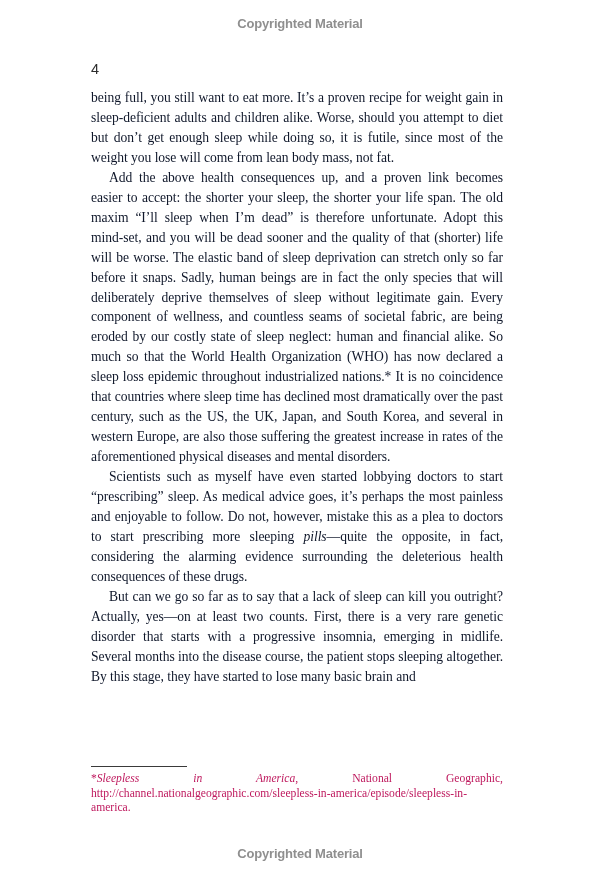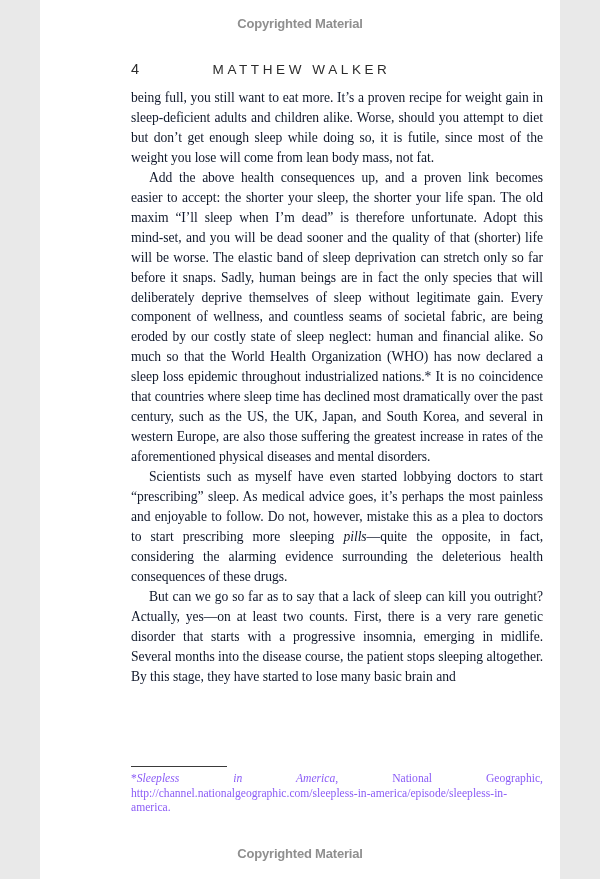--- a/index.html
+++ b/index.html
@@ -1,19 +1,19 @@
 <!DOCTYPE html>
 <html><head>
 <meta charset="utf-8">
 <style>
   html, body { margin: 0; padding: 0; }
   body { background: #e9e9e9; font-family: "Liberation Serif", serif; }
   .page {
     position: relative;
-    width: 520px;
+    width: 600px;
     height: 879px;
     background: #ffffff;
     overflow: hidden;
     margin: 0 auto;
   }
   .copy-note {
     position: absolute;
     left: 0; right: 0;
     text-align: center;
     font-family: "Liberation Sans", sans-serif;
@@ -60,21 +60,21 @@
     text-align: justify;
     color: #0f172a;
   }
   .para { margin: 0; text-indent: 18px; }
   .para.no-indent { text-indent: 0; }
   .footnote-area {
     position: absolute;
     top: 766px;
     left: 91px;
     width: 412px;
-    color: #8b5cf6;
+    color: #be185d;
   }
   .footnote-rule {
     width: 96px;
     height: 0;
     border-top: 1.5px solid #3a3a3a;
     margin-bottom: 5px;
   }
   .footnote-text {
     margin: 0;
     font-size: 11.6px;
@@ -85,21 +85,20 @@
 </style>
 </head>
 <body>
 
 <div class="page">
 
   <div class="copy-note copy-top">Copyrighted Material</div>
 
   <div class="page-header">
     <span class="page-number">4</span>
-    <span class="running-head">MATTHEW WALKER</span>
   </div>
 
   <div class="body-text">
     <p class="para no-indent"><span>being full, you still want to eat more. It’s a proven recipe for weight gain in sleep-deficient adults and children alike. Worse, should you attempt to diet but don’t get enough sleep while doing so, it is futile, since most of the weight you lose will come from lean body mass, not fat.</span></p>
     <p class="para"><span>Add the above health consequences up, and a proven link becomes easier to accept: the shorter your sleep, the shorter your life span. The old maxim “I’ll sleep when I’m dead” is therefore unfortunate. Adopt this mind-set, and you will be dead sooner and the quality of that (shorter) life will be worse. The elastic band of sleep deprivation can stretch only so far before it snaps. Sadly, human beings are in fact the only species that will deliberately deprive themselves of sleep without legitimate gain. Every component of wellness, and countless seams of societal fabric, are being eroded by our costly state of sleep neglect: human and financial alike. So much so that the World Health Organization (WHO) has now declared a sleep loss epidemic throughout industrialized nations.* It is no coincidence that countries where sleep time has declined most dramatically over the past century, such as the US, the UK, Japan, and South Korea, and several in western Europe, are also those suffering the greatest increase in rates of the aforementioned physical diseases and mental disorders.</span></p>
     <p class="para"><span>Scientists such as myself have even started lobbying doctors to start “prescribing” sleep. As medical advice goes, it’s perhaps the most painless and enjoyable to follow. Do not, however, mistake this as a plea to doctors to start prescribing more sleeping </span><em>pills</em><span>—quite the opposite, in fact, considering the alarming evidence surrounding the deleterious health consequences of these drugs.</span></p>
     <p class="para"><span>But can we go so far as to say that a lack of sleep can kill you outright? Actually, yes—on at least two counts. First, there is a very rare genetic disorder that starts with a progressive insomnia, emerging in midlife. Several months into the disease course, the patient stops sleeping altogether. By this stage, they have started to lose many basic brain and</span></p>
   </div>
 
   <div class="footnote-area">

